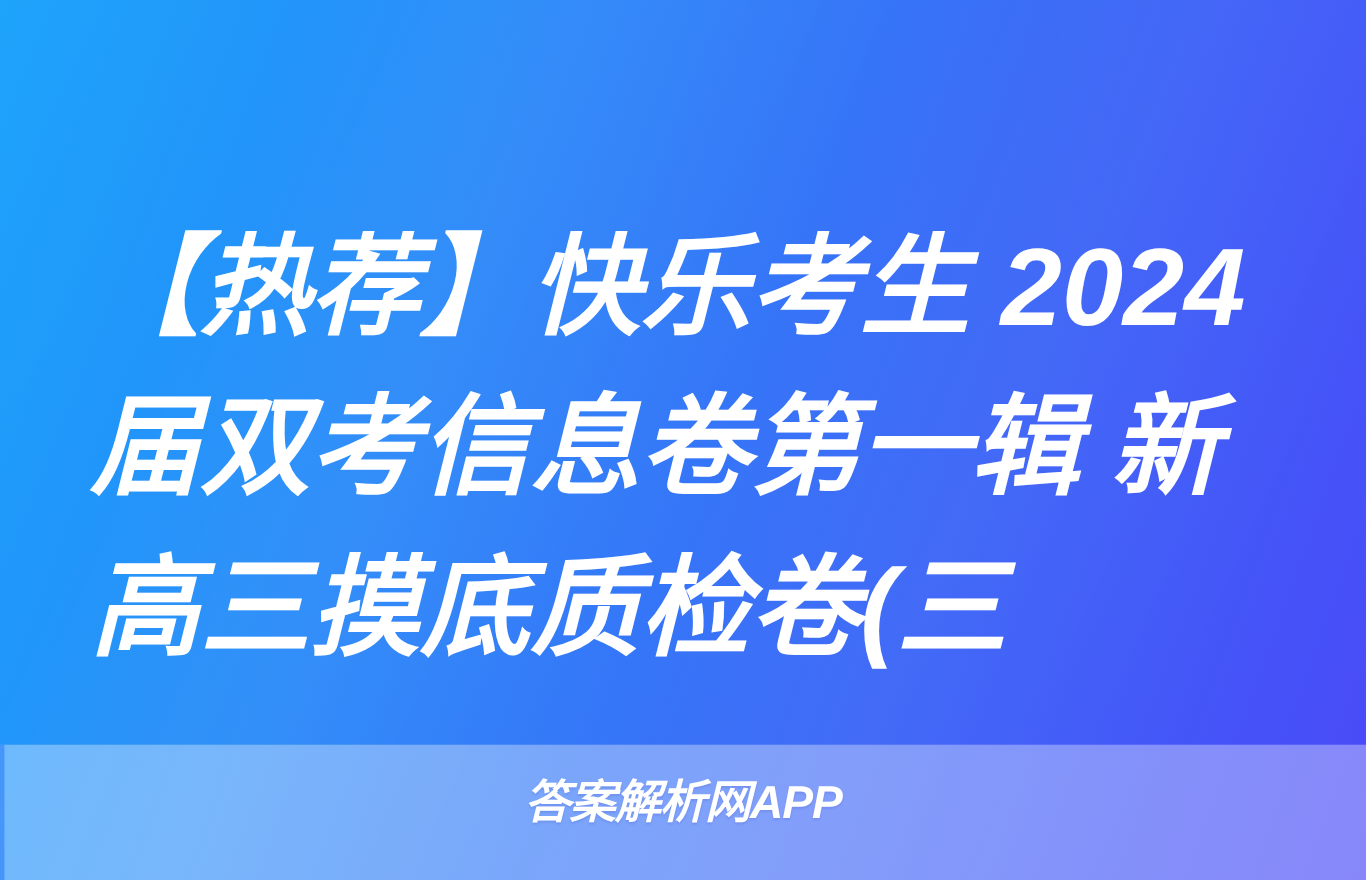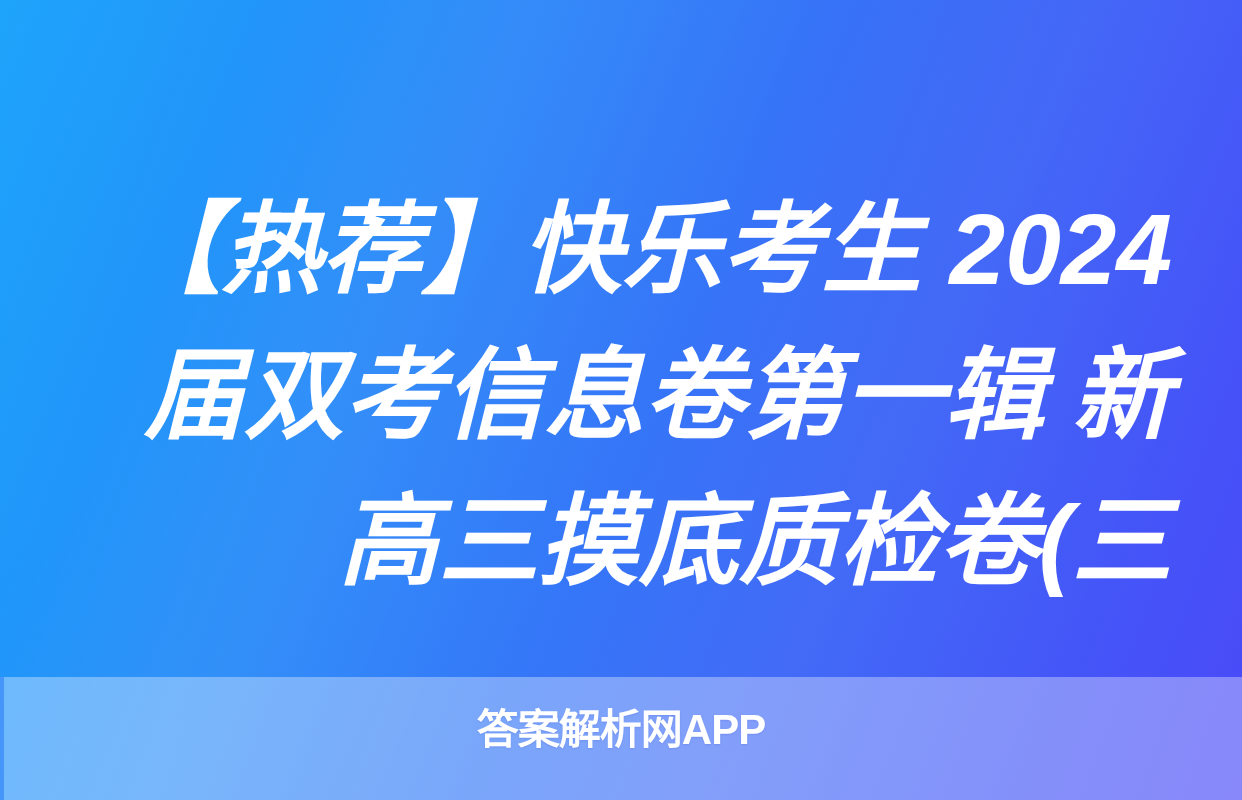--- a/index.html
+++ b/index.html
@@ -38,29 +38,28 @@
   
   .title-wrap {
     position: absolute;
     left: 0;
     right: 0;
     top: 176px;
     padding: 0 70px 0 70px;
     box-sizing: border-box;
   }
   .title {
-    margin: 0;
+    margin: 12px;
     color: #ffffff;
     font-family: "Liberation Sans", "DejaVu Sans", sans-serif;
     font-size: 100px;
     font-weight: 700;
     font-style: italic;
     line-height: 146px;
     letter-spacing: 0px;
-    text-align: right;
     word-break: break-all;
     white-space: pre-wrap;
   }
 
   
   .footer-band {
     position: absolute;
     left: 0;
     right: 0;
     top: 677px;
@@ -79,20 +78,21 @@
   .watermark {
     position: absolute;
     left: 0;
     right: 0;
     top: 702px;
     text-align: center;
     color: #ffffff;
     font-family: "Liberation Sans", "DejaVu Sans", sans-serif;
     font-size: 42px;
     font-weight: 700;
+    font-style: italic;
     line-height: 56px;
     letter-spacing: -1px;
     text-shadow: 0 1px 2px rgba(60, 70, 200, 0.18);
   }
 </style>
 </head>
 <body>
 
 <div class="card">
 

